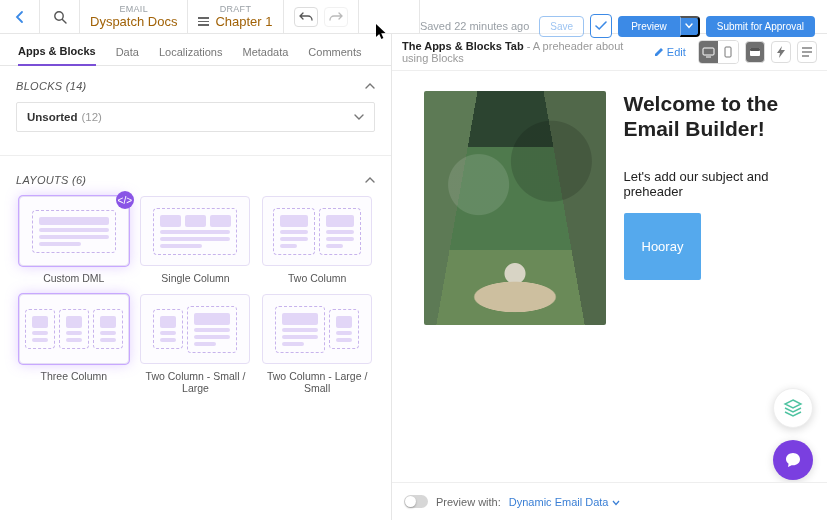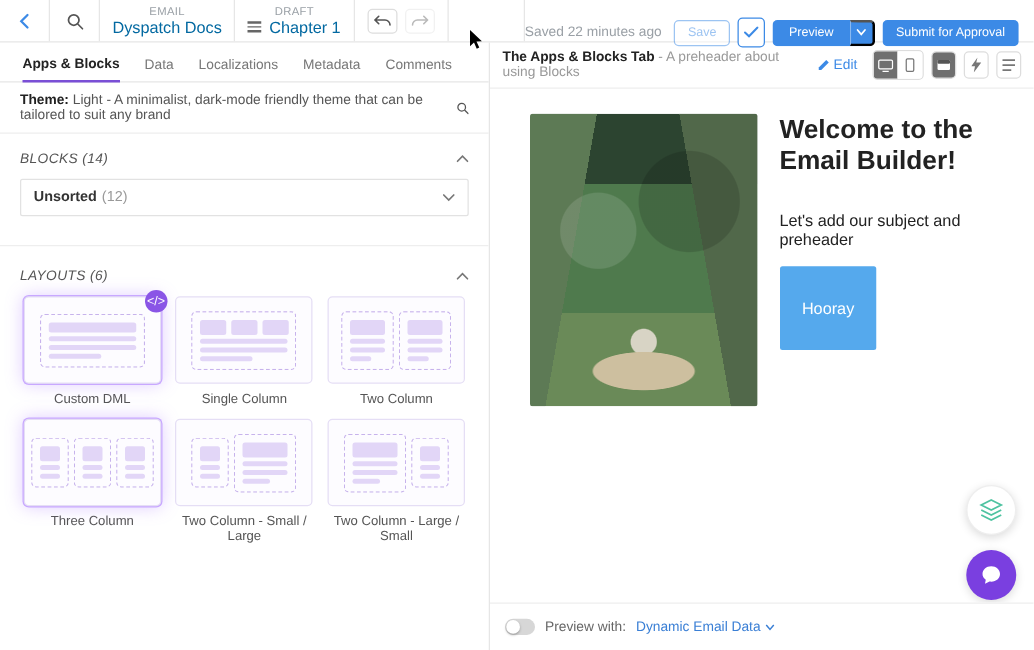--- a/index.html
+++ b/index.html
@@ -5,21 +5,21 @@
   * { box-sizing: border-box; margin: 0; padding: 0; }
   body { font-family: -apple-system, BlinkMacSystemFont, "Segoe UI", Arial, sans-serif; font-size: 12px; color: #333; background: #fff; width: 827px; height: 520px; overflow: hidden; }
 
   
   .topbar { display: flex; align-items: stretch; height: 34px; border-bottom: 1px solid #e6e6e6; }
   .topbar .cell { display: flex; align-items: center; border-right: 1px solid #e6e6e6; padding: 0 10px; }
   .back-cell { width: 40px; justify-content: center; cursor: pointer; }
   .search-cell { width: 40px; justify-content: center; cursor: pointer; }
   .doc-cell { flex-direction: column; align-items: flex-start; justify-content: center; padding: 2px 14px; }
   .doc-cell .mini { font-size: 9px; color: #9aa0a6; letter-spacing: .3px; }
-  .doc-cell .title { font-size: 13px; color: #0369a1; display: flex; align-items: center; gap: 6px; }
+  .doc-cell .title { font-size: 13px; color: #a16207; display: flex; align-items: center; gap: 6px; }
   .draft-cell .title .bars { display: inline-flex; flex-direction: column; gap: 2px; }
   .draft-cell .title .bars span { width: 11px; height: 1.5px; background: #666; }
   .undo-cell { gap: 6px; }
   .undo-btn { width: 24px; height: 20px; border: 1px solid #ddd; border-radius: 4px; display: flex; align-items: center; justify-content: center; background: #fff; cursor: pointer; }
   .undo-btn.disabled { opacity: .4; cursor: default; }
   .spacer { flex: 1; border-right: none; }
   .saved { color: #9aa0a6; font-size: 11px; margin-right: 10px; }
   .btn { border-radius: 4px; padding: 4px 10px; font-size: 10px; cursor: pointer; border: 1px solid transparent; }
   .btn-save { border: 1px solid #3c8ae6; color: #3c8ae6; background: #fff; opacity: .5; }
   .btn-check { width: 22px; height: 24px; border: 1px solid #3c8ae6; color: #3c8ae6; background: #fff; border-radius: 4px; display: flex; align-items: center; justify-content: center; margin-left: 6px; }
@@ -183,29 +183,20 @@
 <div class="split">
   <div class="left">
     <div class="tabs">
       <div class="tab active">Apps &amp; Blocks</div>
       <div class="tab">Data</div>
       <div class="tab">Localizations</div>
       <div class="tab">Metadata</div>
       <div class="tab">Comments</div>
     </div>
 
-    <div class="themerow">
-      <div>
-        <b>Theme:</b> <span>Light</span> <span>- A minimalist, dark-mode friendly theme that can be tailored to suit any brand</span>
-      </div>
-      <svg width="13" height="13" viewBox="0 0 14 14">
-          <circle cx="6" cy="6" r="4.2" stroke="#555" stroke-width="1.4" fill="none"></circle>
-          <line x1="9.4" y1="9.4" x2="13" y2="13" stroke="#555" stroke-width="1.4" stroke-linecap="round"></line>
-        </svg>
-    </div>
 
     <div class="scroll-left">
       <div class="section-h">
         <span>BLOCKS (14)</span>
         <svg class="chev" width="10" height="8" viewBox="0 0 10 8">
             <path d="M1 6 L5 2 L9 6" stroke="#777" stroke-width="1.4" fill="none" stroke-linecap="round"></path>
           </svg>
       </div>
 
       <div class="acc">

